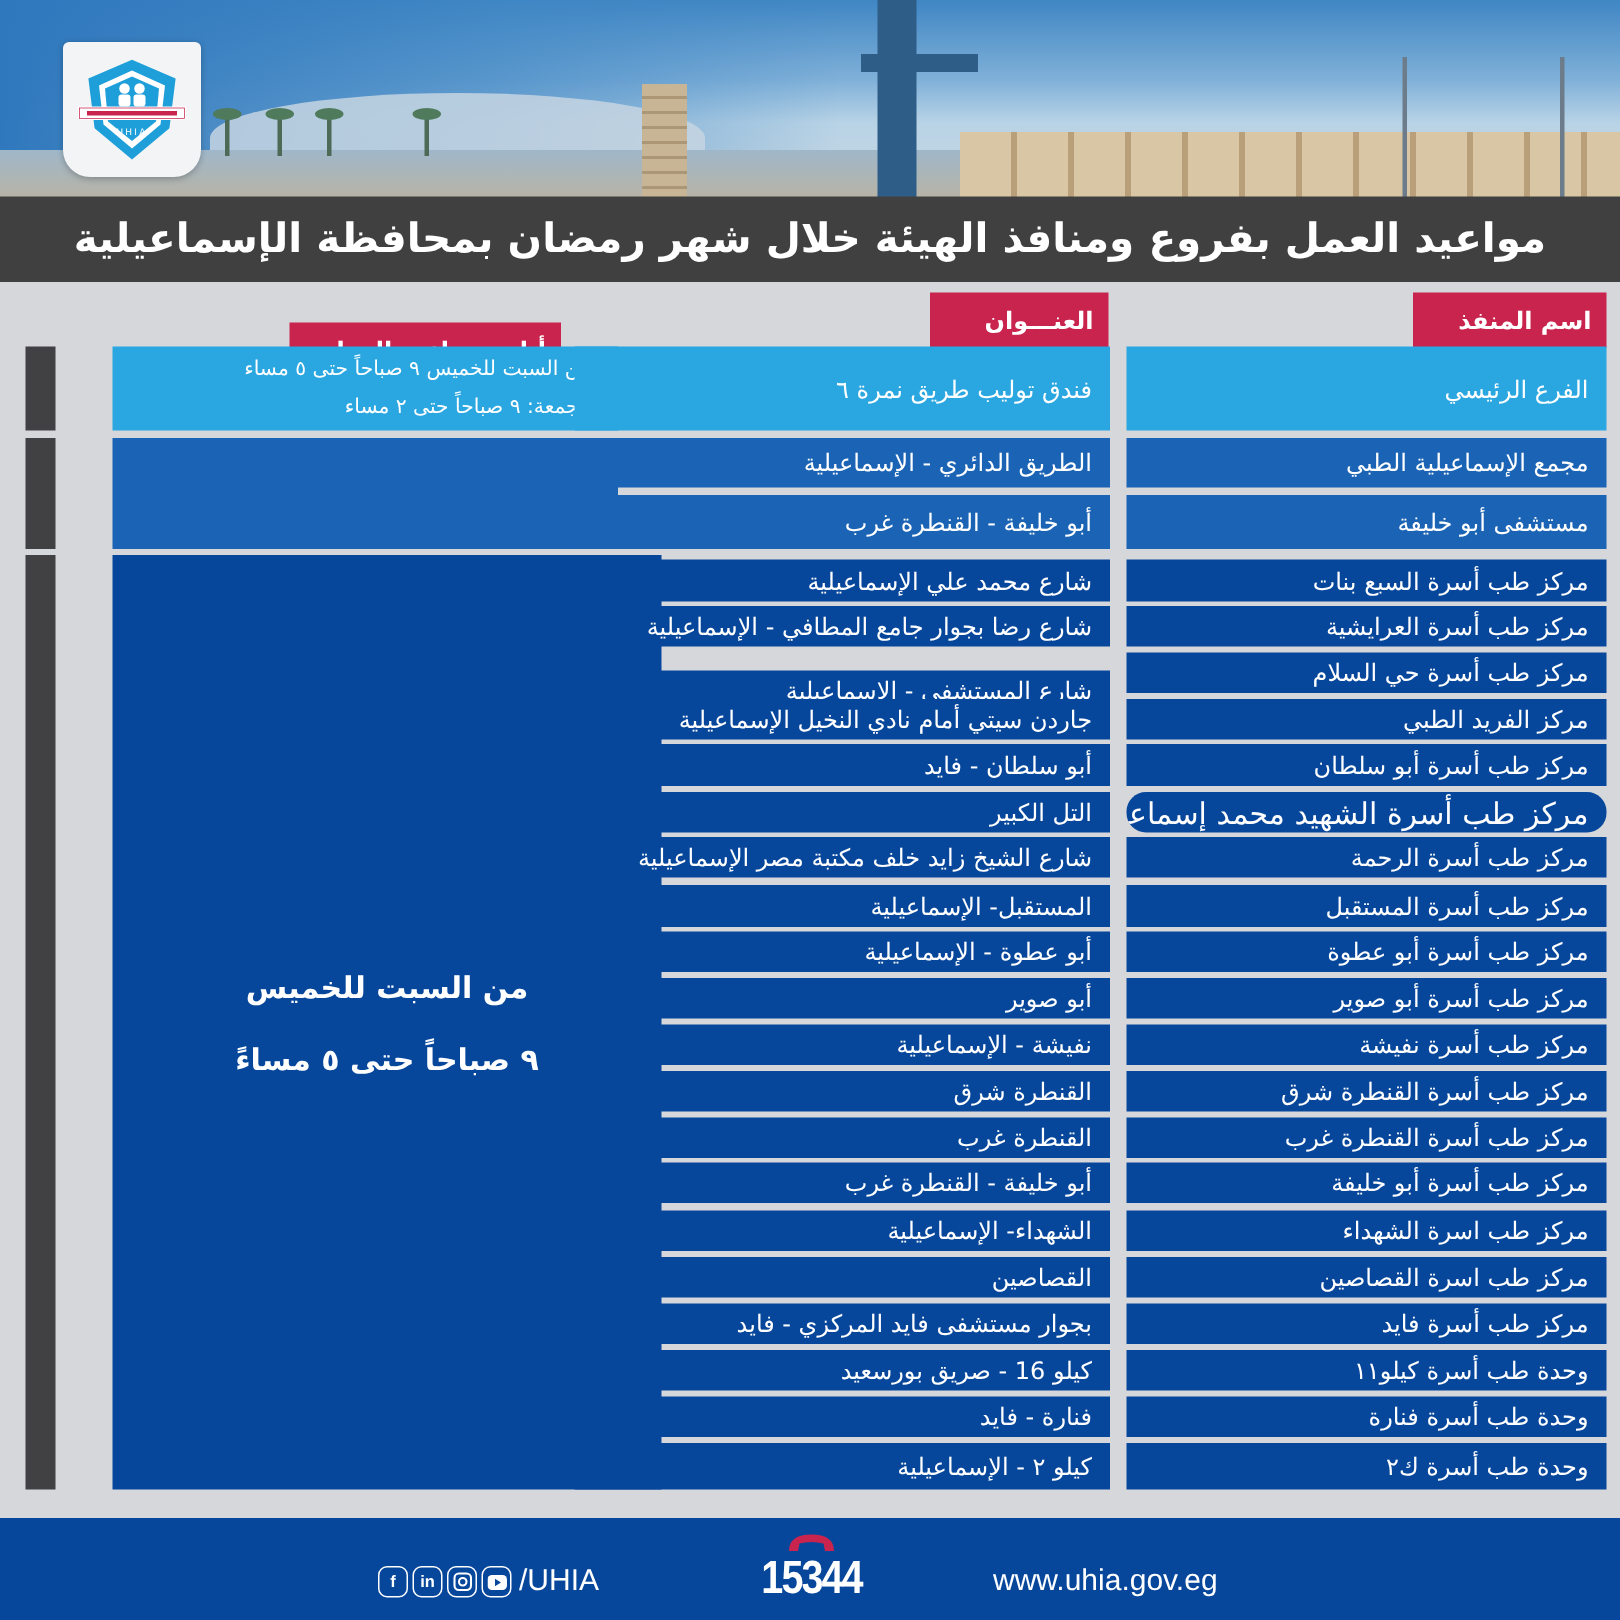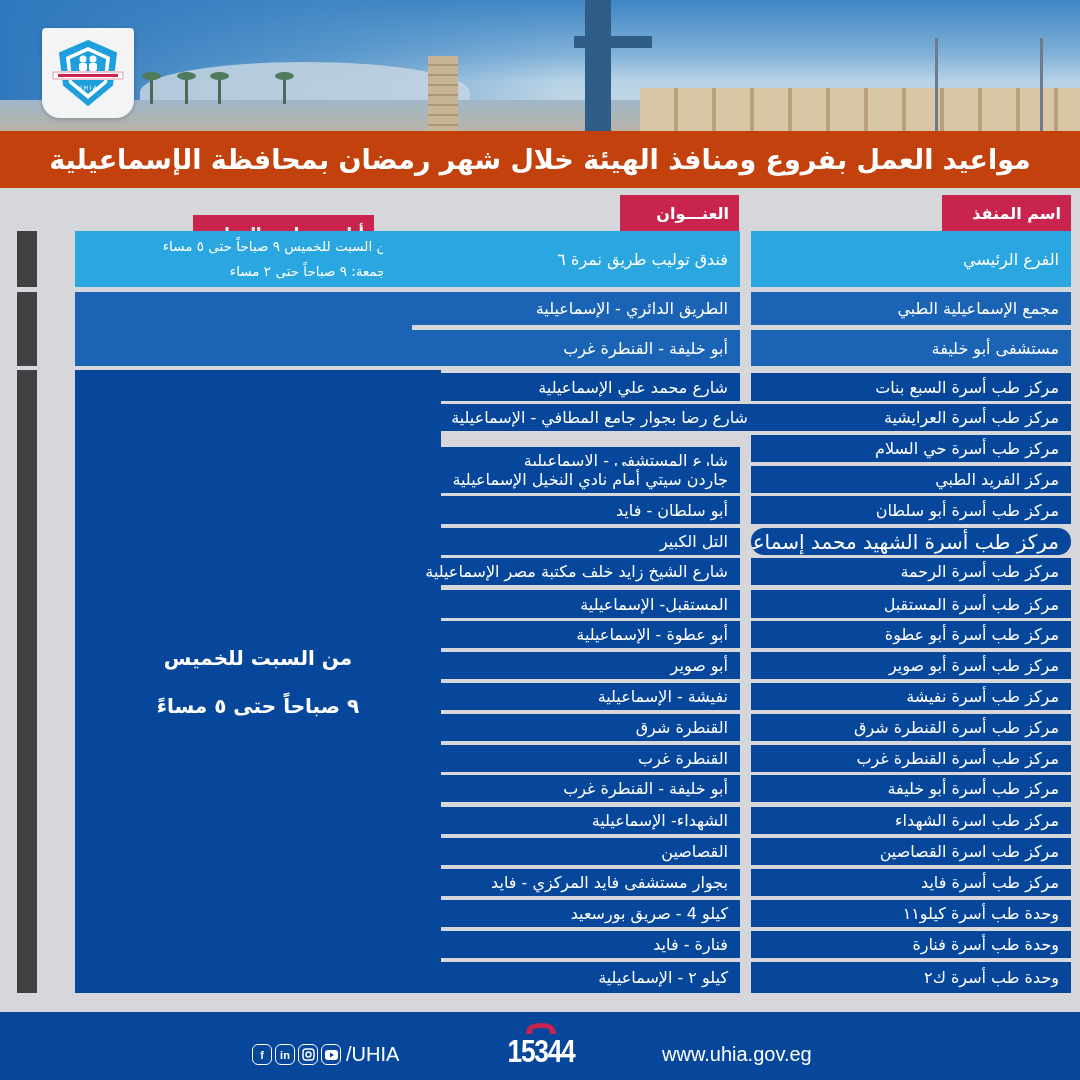--- a/index.html
+++ b/index.html
@@ -57,21 +57,21 @@
     position: absolute; left: 42px; top: 28px; width: 92px; height: 90px;
     background: #f2f4f6; border-radius: 4px 4px 18px 18px;
     box-shadow: 0 1px 4px rgba(0,0,0,.25);
     display: flex; align-items: center; justify-content: center;
   }
   .logo svg { width: 80px; height: 80px; }
 
   
   .title-band {
     position: absolute; left: 0; top: 131px; width: 1080px; height: 57px;
-    background: #c2410c;
+    background: #404040;
     display: flex; align-items: center; justify-content: center;
   }
   .title-band h1 {
     color: #ffffff; font-size: 27px; font-weight: bold; direction: rtl;
     font-family: "DejaVu Sans", sans-serif; letter-spacing: 0.2px;
   }
 
   
   .col-header {
     position: absolute; height: 37px; background: #c8244d; color: #fff;
@@ -210,21 +210,21 @@
     </div>
     <div class="cell dark" style="left: 751px; top: 373px; width: 320px; height: 28px; font-size: 16px;">
       <span>مركز طب أسرة السبع بنات</span>
     </div>
     <div class="cell dark" style="left: 383px; top: 373px; width: 357px; height: 28px; font-size: 16px;">
       <span>شارع محمد علي الإسماعيلية</span>
     </div>
     <div class="cell dark" style="left: 751px; top: 404px; width: 320px; height: 27px; font-size: 16px;">
       <span>مركز طب أسرة العرايشية</span>
     </div>
-    <div class="cell dark" style="left: 383px; top: 404px; width: 357px; height: 27px; font-size: 16px; margin-left: 20px;">
+    <div class="cell dark" style="left: 383px; top: 404px; width: 357px; height: 27px; font-size: 16px;">
       <span>شارع رضا بجوار جامع المطافي - الإسماعيلية</span>
     </div>
     <div class="cell dark" style="left: 751px; top: 435px; width: 320px; height: 27px; font-size: 16px;">
       <span>مركز طب أسرة حي السلام</span>
     </div>
     <div class="cell dark" style="left: 383px; top: 435px; width: 357px; height: 27px; font-size: 16px; margin-top: 12px;">
       <span>شارع المستشفى - الإسماعيلية</span>
     </div>
     <div class="cell dark" style="left: 751px; top: 466px; width: 320px; height: 27px; font-size: 16px;">
       <span>مركز الفريد الطبي</span>
@@ -307,21 +307,21 @@
     <div class="cell dark" style="left: 751px; top: 869px; width: 320px; height: 27px; font-size: 16px;">
       <span>مركز طب أسرة فايد</span>
     </div>
     <div class="cell dark" style="left: 383px; top: 869px; width: 357px; height: 27px; font-size: 16px;">
       <span>بجوار مستشفى فايد المركزي - فايد</span>
     </div>
     <div class="cell dark" style="left: 751px; top: 900px; width: 320px; height: 27px; font-size: 16px;">
       <span>وحدة طب أسرة كيلو١١</span>
     </div>
     <div class="cell dark" style="left: 383px; top: 900px; width: 357px; height: 27px; font-size: 16px;">
-      <span>كيلو 4 - صريق بورسعيد</span>
+      <span>كيلو 16 - صريق بورسعيد</span>
     </div>
     <div class="cell dark" style="left: 751px; top: 931px; width: 320px; height: 27px; font-size: 16px;">
       <span>وحدة طب أسرة فنارة</span>
     </div>
     <div class="cell dark" style="left: 383px; top: 931px; width: 357px; height: 27px; font-size: 16px;">
       <span>فنارة - فايد</span>
     </div>
     <div class="cell dark" style="left: 751px; top: 962px; width: 320px; height: 31px; font-size: 16px;">
       <span>وحدة طب أسرة ك٢</span>
     </div>

